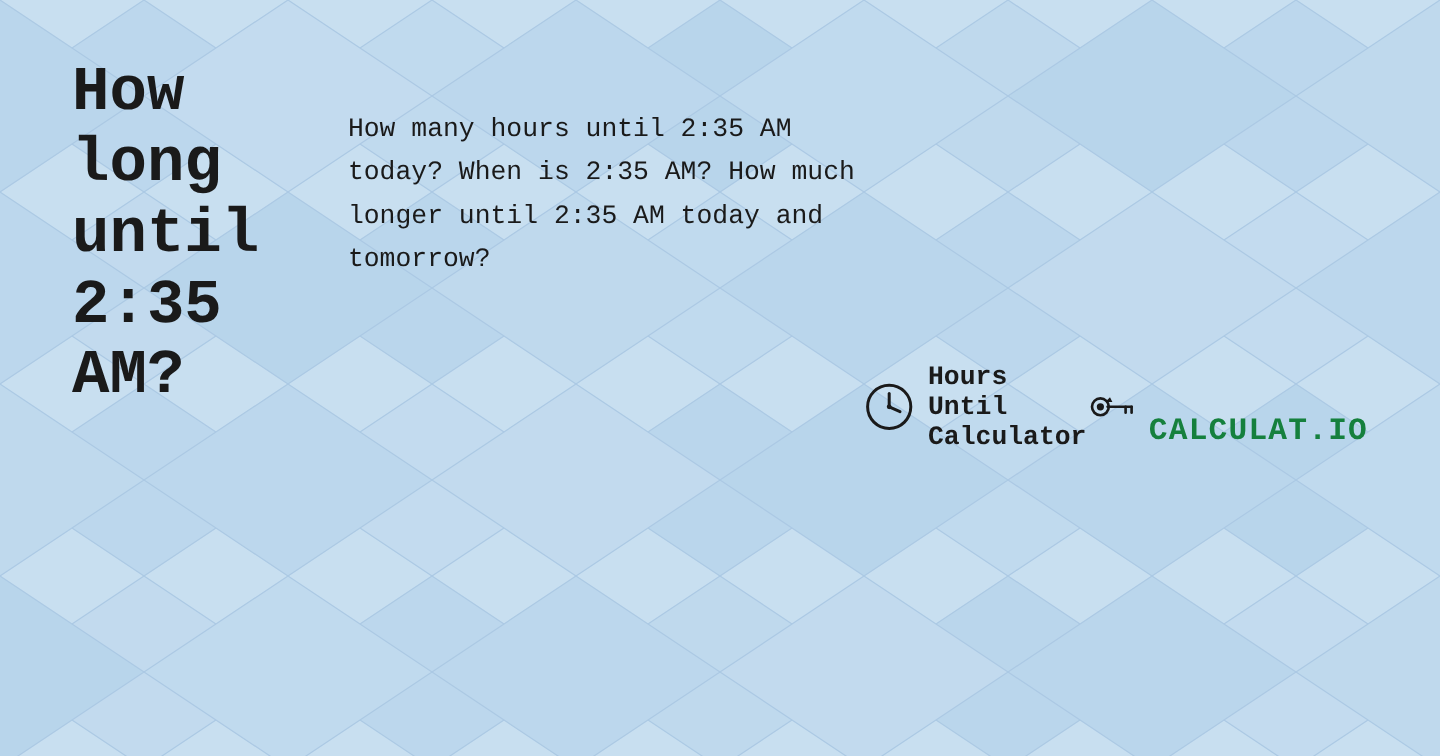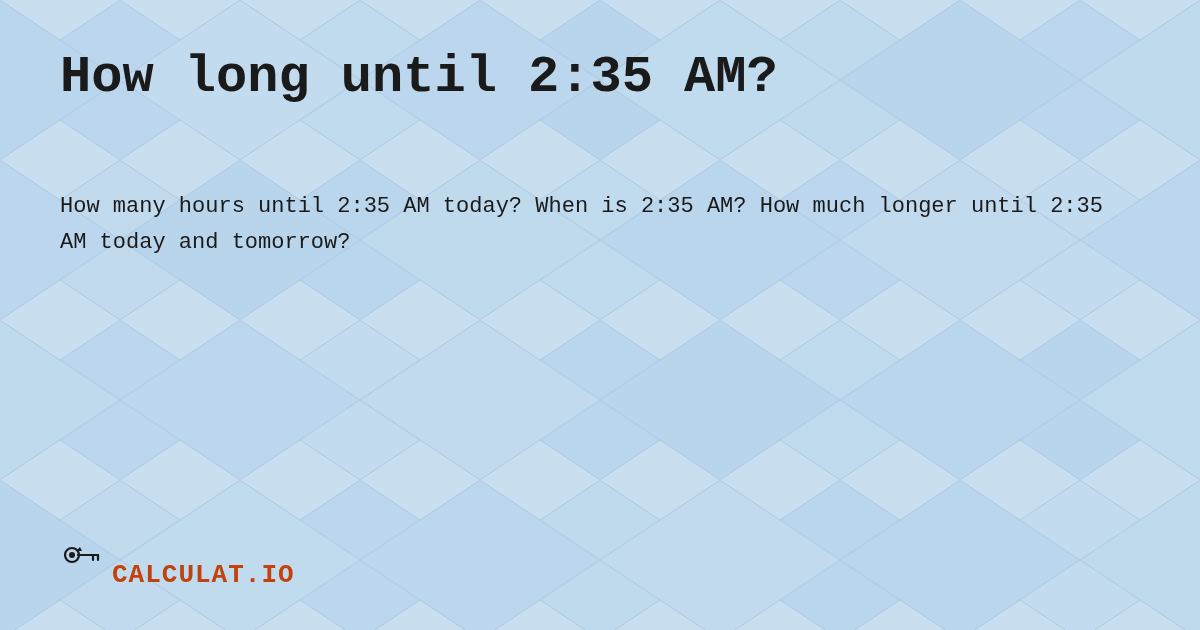--- a/index.html
+++ b/index.html
@@ -22,21 +22,21 @@
       top: 0; left: 0;
       width: 100%; height: 100%;
       z-index: 0;
     }
 
     .content {
       position: relative;
       z-index: 1;
       padding: 48px 60px 40px 60px;
       display: flex;
-      flex-direction: column;
+      flex-direction: row;
       height: 100%;
     }
 
     h1 {
       font-family: 'Courier New', Courier, monospace;
       font-size: 52px;
       font-weight: 700;
       color: #1a1a1a;
       margin-bottom: 40px;
       letter-spacing: 0px;
@@ -87,21 +87,21 @@
     .logo-icon {
       width: 44px;
       height: 44px;
       flex-shrink: 0;
     }
 
     .logo-text {
       font-family: 'Courier New', Courier, monospace;
       font-size: 26px;
       font-weight: 700;
-      color: #c2410c;
+      color: #15803d;
       letter-spacing: 1px;
       margin-top: 40px;
     }
 
     
     .bg-pattern {
       position: absolute;
       top: 0; left: 0;
       width: 100%; height: 100%;
     }
@@ -167,20 +167,30 @@
     <polygon points="1200,480 1320,560 1200,640 1080,560" fill="#bcd7ed" stroke="#a0c0df" stroke-width="1"></polygon>
   </g>
 </svg>
 
 <div class="content">
   <h1>How long until 2:35 AM?</h1>
 
   <p class="description">How many hours until 2:35 AM today? When is 2:35 AM? How much longer until 2:35 AM today and tomorrow?</p>
 
   <div class="footer">
+    <div class="footer-left">
+
+      <svg class="clock-icon" viewBox="0 0 40 40" xmlns="http://www.w3.org/2000/svg">
+        <circle cx="20" cy="20" r="18" fill="none" stroke="#1a1a1a" stroke-width="2.5"></circle>
+        <line x1="20" y1="20" x2="20" y2="9" stroke="#1a1a1a" stroke-width="2.5" stroke-linecap="round"></line>
+        <line x1="20" y1="20" x2="29" y2="24" stroke="#1a1a1a" stroke-width="2.5" stroke-linecap="round"></line>
+        <circle cx="20" cy="20" r="2" fill="#1a1a1a"></circle>
+      </svg>
+      <span class="footer-left-label">Hours Until Calculator</span>
+    </div>
 
     <div class="logo-right">
 
       <svg class="logo-icon" viewBox="0 0 44 44" xmlns="http://www.w3.org/2000/svg">
 
         <circle cx="12" cy="22" r="7" fill="none" stroke="#1a1a1a" stroke-width="2.2"></circle>
         <circle cx="12" cy="22" r="3" fill="#1a1a1a"></circle>
         <line x1="18" y1="22" x2="38" y2="22" stroke="#1a1a1a" stroke-width="2.2" stroke-linecap="round"></line>
         <line x1="33" y1="22" x2="33" y2="27" stroke="#1a1a1a" stroke-width="2.2" stroke-linecap="round"></line>
         <line x1="38" y1="22" x2="38" y2="27" stroke="#1a1a1a" stroke-width="2.2" stroke-linecap="round"></line>

